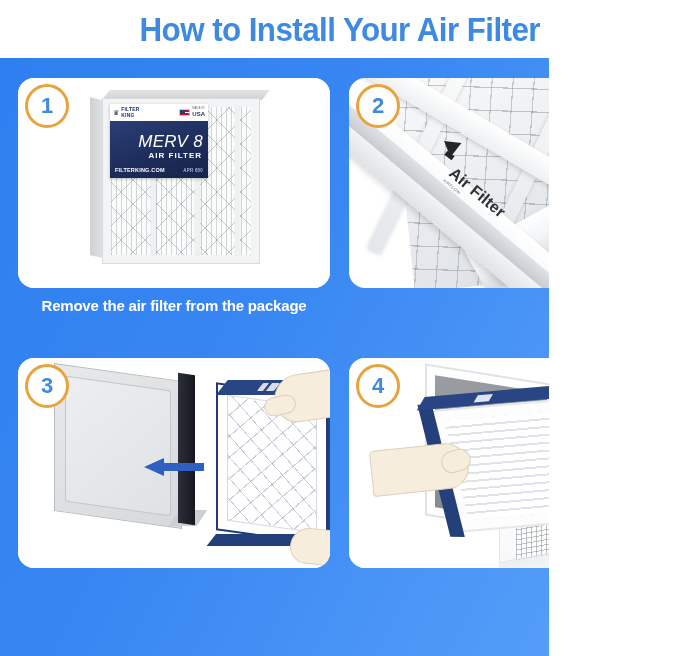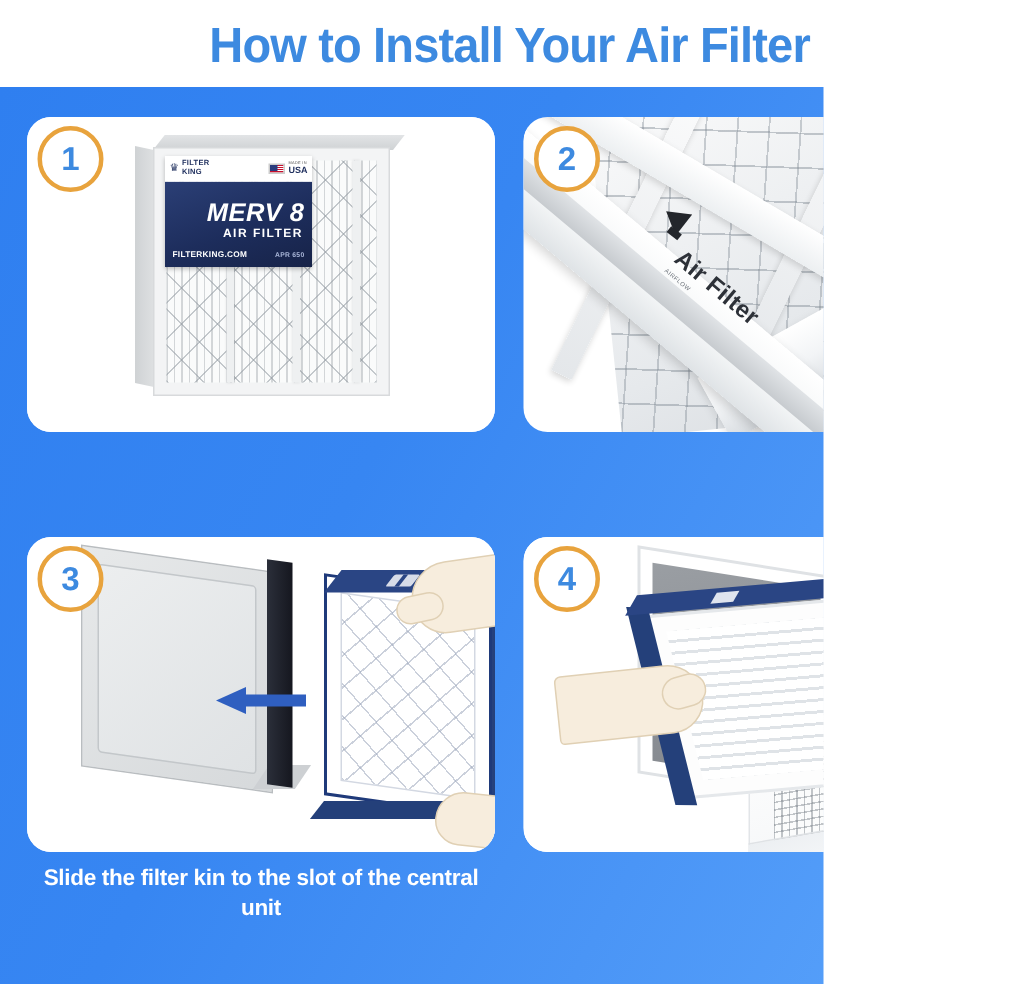--- a/index.html
+++ b/index.html
@@ -115,21 +115,21 @@
     width:11px;height:7px;
     background:
       linear-gradient(180deg,#c8102e 0 14%,#fff 14% 28%,#c8102e 28% 42%,#fff 42% 57%,#c8102e 57% 71%,#fff 71% 85%,#c8102e 85% 100%);
     position:relative;border:.5px solid #ccc;box-sizing:border-box;
   }
   .flag::before{content:"";position:absolute;left:0;top:0;width:5px;height:4px;background:#2a3c7e;}
   .usa-txt{font-size:6px;font-weight:bold;color:#1d2d5c;line-height:1;}
   .usa-sub{font-size:2.6px;color:#555;display:block;font-weight:normal;letter-spacing:.2px;}
   .merv{
     position:absolute;left:0;right:5px;top:11px;text-align:right;
-    color:#fff;font-size:17px;font-weight:bold;font-style:italic;letter-spacing:.3px;
+    color:#fff;font-size:17px;font-weight:normal;font-style:italic;letter-spacing:.3px;
   }
   .airf{
     position:absolute;left:0;right:6px;top:30px;text-align:right;
     color:#fff;font-size:8px;font-weight:bold;letter-spacing:1px;
   }
   .lbl-foot{
     position:absolute;left:5px;right:5px;bottom:5px;
     display:flex;justify-content:space-between;align-items:baseline;
   }
   .site{color:#fff;font-size:5.5px;font-weight:bold;letter-spacing:.2px;}
@@ -391,20 +391,21 @@
               <div class="airf">AIR FILTER</div>
               <div class="lbl-foot">
                 <span class="site">FILTERKING.COM</span>
                 <span class="apr">APR 650</span>
               </div>
             </div>
           </div>
         </div>
         <div class="badge">1</div>
       </div>
+      <div class="caption">Remove the air filter from the package</div>
     </div>
 
     <div class="panel p2">
       <div class="card">
         <div class="clip2">
           <div class="ph2">
             <div class="f2-mesh"></div>
             <div class="f2-strutA"></div>
             <div class="f2-strutB"></div>
             <div class="f2-railtop"></div>
@@ -446,21 +447,20 @@
             <div class="f3-top"></div>
             <div class="f3-toptab"></div>
             <div class="f3-toptab2"></div>
           </div>
           <div class="hand-top"></div>
           <div class="hand-thumb"></div>
           <div class="hand-bot"></div>
         </div>
         <div class="badge">3</div>
       </div>
-      <div class="caption">Slide the filter kin to the slot of the central unit</div>
     </div>
 
     <div class="panel p4">
       <div class="card">
         <div class="scene4">
           <div class="g-frame">
             <div class="g-hole"></div>
           </div>
           <div class="g-ceil">
             <div class="g-perf"></div>

